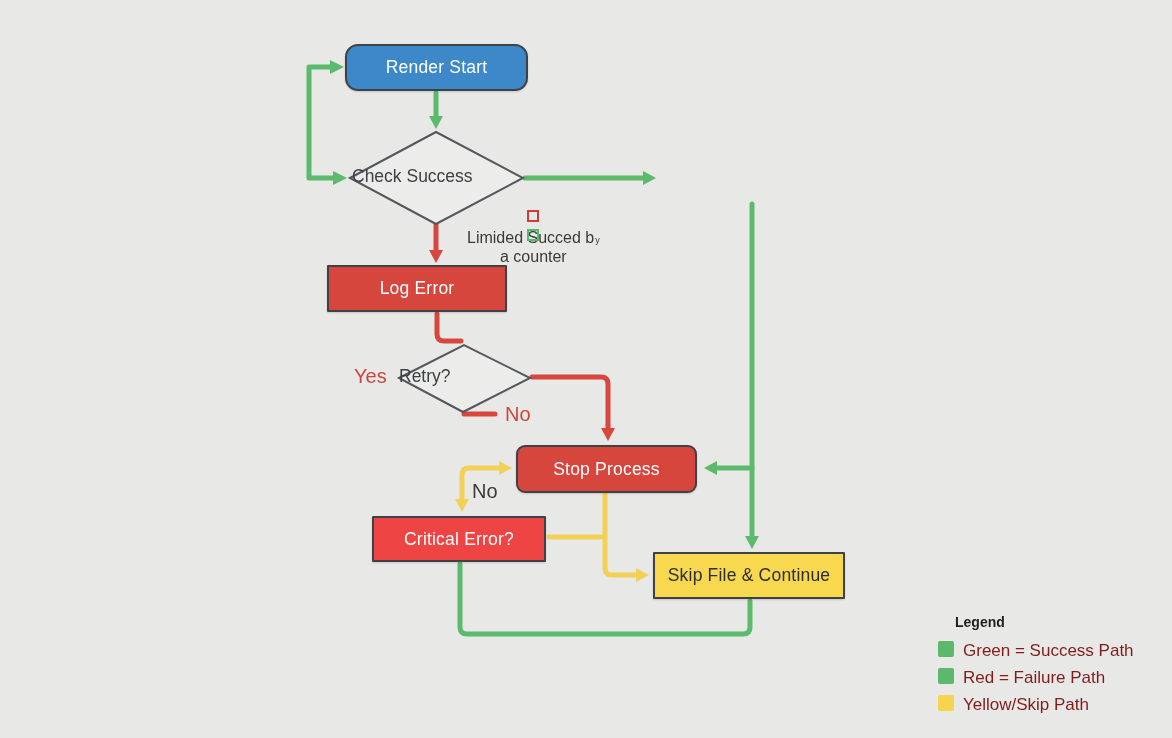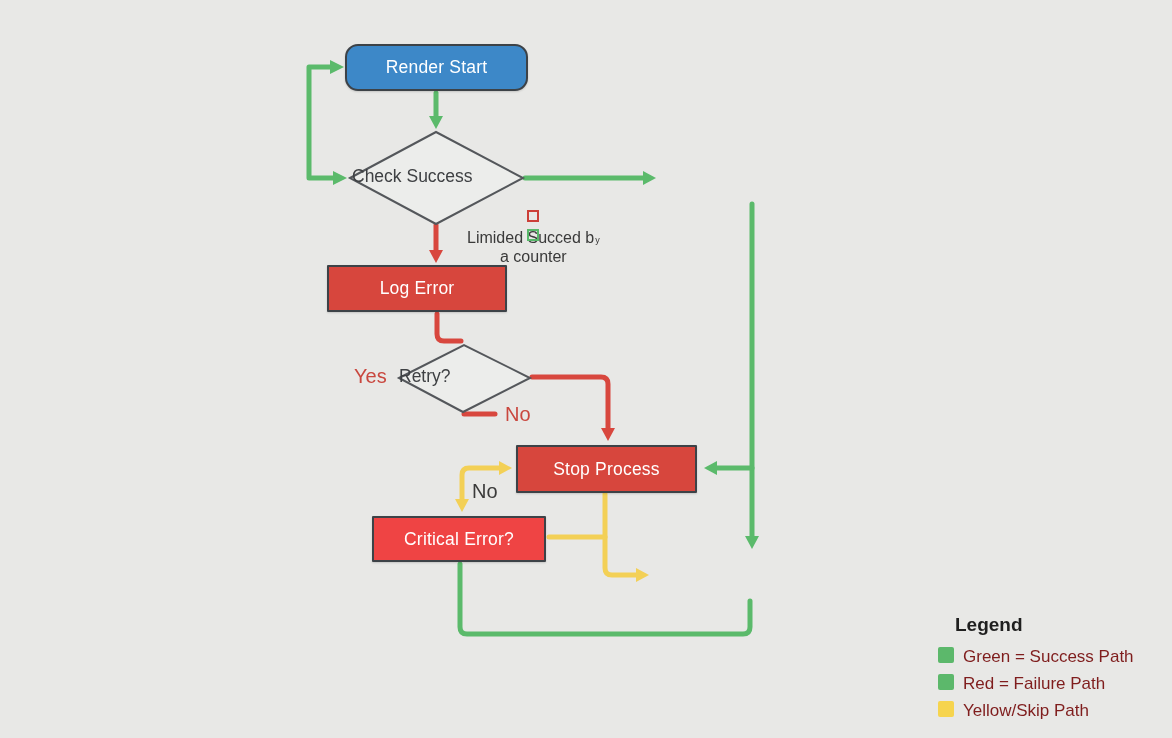--- a/index.html
+++ b/index.html
@@ -75,21 +75,21 @@
     margin-left: 1px;
   }
   .legend {
     position: absolute;
     left: 938px;
     top: 614px;
     width: 234px;
   }
   .legend-title {
     margin-left: 17px;
-    font-size: 19px;
+    font-size: 14px;
     font-weight: bold;
     color: #1f1f1f;
     margin-bottom: 11px;
   }
   .legend-row {
     display: flex;
     align-items: flex-start;
     gap: 9px;
     margin-bottom: 7px;
     color: #7f1d1d;
@@ -150,24 +150,25 @@
 
     <polygon points="350,178 436,132 523,178 436,224" fill="#ecedeb" stroke="#54575b" stroke-width="2"></polygon>
     <polygon points="399,378 464,345 530,378 463,412" fill="#ecedeb" stroke="#54575b" stroke-width="2"></polygon>
   </svg>
 
   <div class="node" style="left: 345px; top: 44px; width: 183px; height: 47px; background-color: rgb(61, 136, 200); border-radius: 13px;">Render Start</div>
 
 
   <div class="node" style="left: 327px; top: 265px; width: 180px; height: 47px; background-color: rgb(215, 70, 61);">Log Error</div>
 
-  <div class="node" style="left: 516px; top: 445px; width: 181px; height: 48px; background-color: rgb(215, 70, 61);">Stop Process</div>
+  <div class="node" style="left: 516px; top: 445px; width: 181px; height: 48px; background-color: rgb(215, 70, 61); border-radius: 9px;">Stop Process</div>
 
   <div class="node" style="left: 372px; top: 516px; width: 174px; height: 46px; background-color: #ef4444;">Critical Error?</div>
 
+  <div class="node dark-text" style="left: 653px; top: 552px; width: 192px; height: 47px; background-color: rgb(247, 216, 79);">Skip File &amp; Continue</div>
 
   <div class="diamond-label" style="left:352px; top:166px; width:171px;">Check Success</div>
 
   <div class="diamond-label" style="left:399px; top:366px; width:131px;">Retry?</div>
 
   <div class="edge-label red" style="left:354px; top:365px;">Yes</div>
 
   <div class="edge-label red" style="left:505px; top:403px;">No</div>
 
   <div class="edge-label dark" style="left:472px; top:480px;">No</div>

